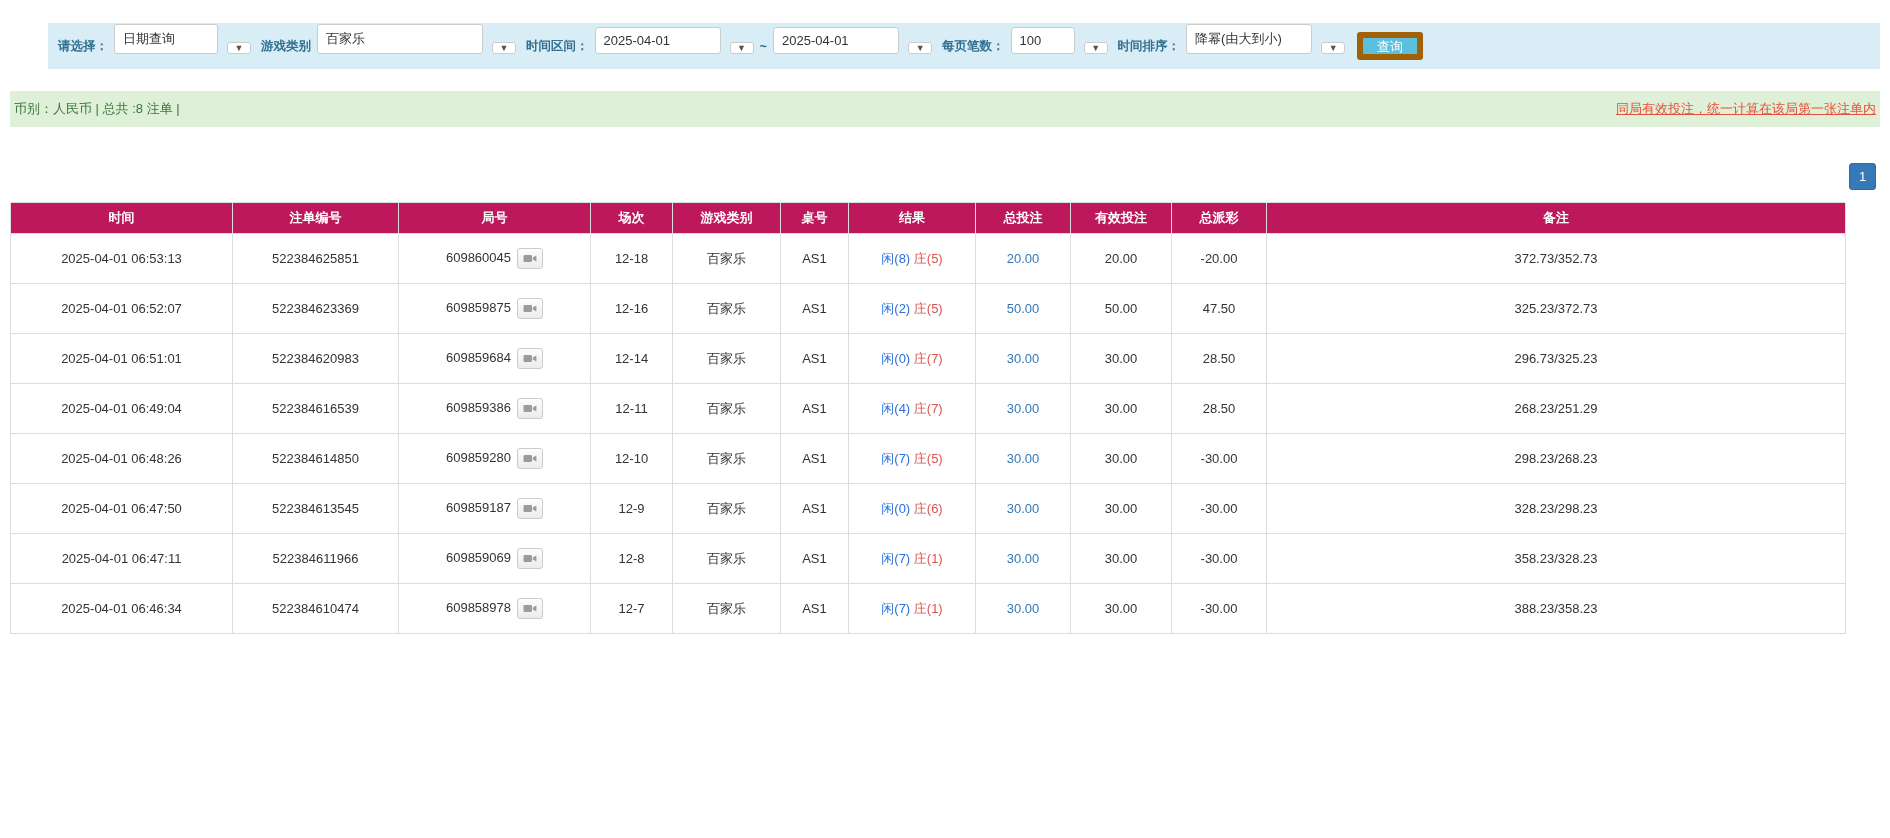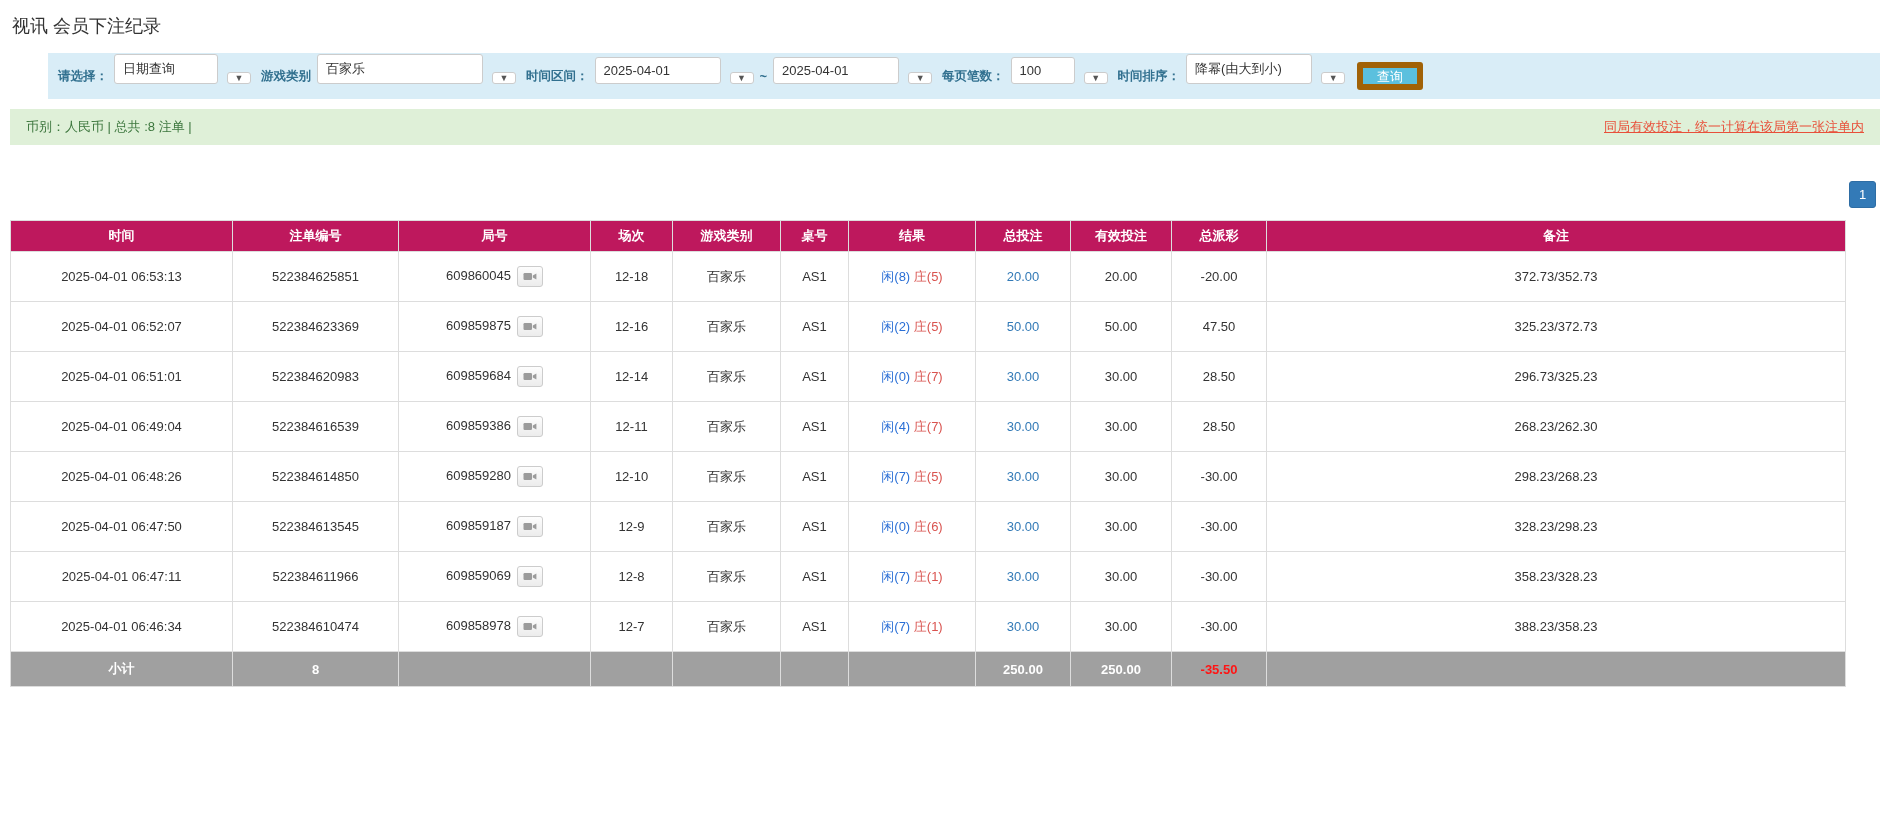--- a/index.html
+++ b/index.html
@@ -73,23 +73,23 @@
     font-size: 13px;
     height: 28px;
     padding: 0 14px;
     border-radius: 3px;
     cursor: pointer;
     font-family: inherit;
   }
 
   
   .summary-bar {
-    margin-top: 10px;
+    margin-top: 22px;
     background: #dff0d8;
-    padding: 9px 16px;
+    padding: 9px 4px;
     display: flex;
     justify-content: space-between;
     align-items: center;
     color: #3c763d;
     font-size: 13px;
   }
   .summary-notice { color: #e8503a; text-decoration: underline; }
 
   
   .pager { text-align: right; padding-right: 4px; }
@@ -157,21 +157,20 @@
     vertical-align: middle;
     margin-left: 6px;
     cursor: pointer;
   }
 </style>
 </head>
 <body>
 
 <div class="page">
 
-  <h1 class="page-title">视讯 会员下注纪录</h1>
 
   <div class="filter-bar">
     <span class="flabel" style="margin-left:2px">请选择：</span>
     <div class="combo w-querytype">
       <span class="combo-value">日期查询</span>
       <span class="combo-caret">▼</span>
     </div>
 
     <span class="flabel">游戏类别</span>
     <div class="combo w-game">
@@ -310,21 +309,21 @@
                 <path d="M9.8 4.6 L13.4 2.4 V8.6 L9.8 6.4 Z" fill="#9b9b9b"></path>
               </svg>
             </span></td>
     <td>12-11</td>
     <td>百家乐</td>
     <td>AS1</td>
     <td><span class="player">闲(4)</span> <span class="banker">庄(7)</span></td>
     <td><span class="blue link">30.00</span></td>
     <td>30.00</td>
     <td>28.50</td>
-    <td>268.23/262.30</td>
+    <td>268.23/251.29</td>
   </tr>
 
   <tr>
     <td>2025-04-01 06:48:26</td>
     <td>522384614850</td>
     <td><span>609859280</span><span class="icon-btn">
               <svg width="14" height="11" viewBox="0 0 14 11">
                 <rect x="0.5" y="2" width="8.5" height="7" rx="1.2" fill="#9b9b9b"></rect>
                 <path d="M9.8 4.6 L13.4 2.4 V8.6 L9.8 6.4 Z" fill="#9b9b9b"></path>
               </svg>
@@ -390,29 +389,16 @@
     <td>百家乐</td>
     <td>AS1</td>
     <td><span class="player">闲(7)</span> <span class="banker">庄(1)</span></td>
     <td><span class="blue link">30.00</span></td>
     <td>30.00</td>
     <td class="neg">-30.00</td>
     <td>388.23/358.23</td>
   </tr>
 </tbody>
     <tfoot>
-      <tr>
-        <td>小计</td>
-        <td>8</td>
-        <td></td>
-        <td></td>
-        <td></td>
-        <td></td>
-        <td></td>
-        <td>250.00</td>
-        <td>250.00</td>
-        <td class="neg">-35.50</td>
-        <td></td>
-      </tr>
     </tfoot>
   </table>
 
 </div>
 
 </body></html>

